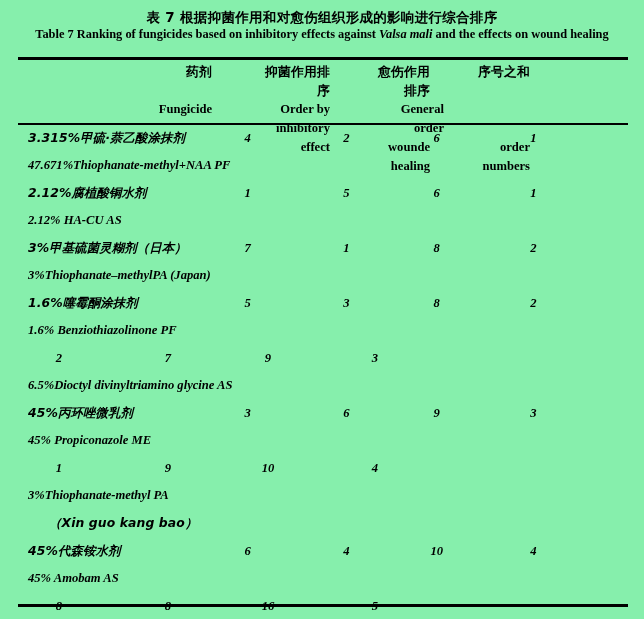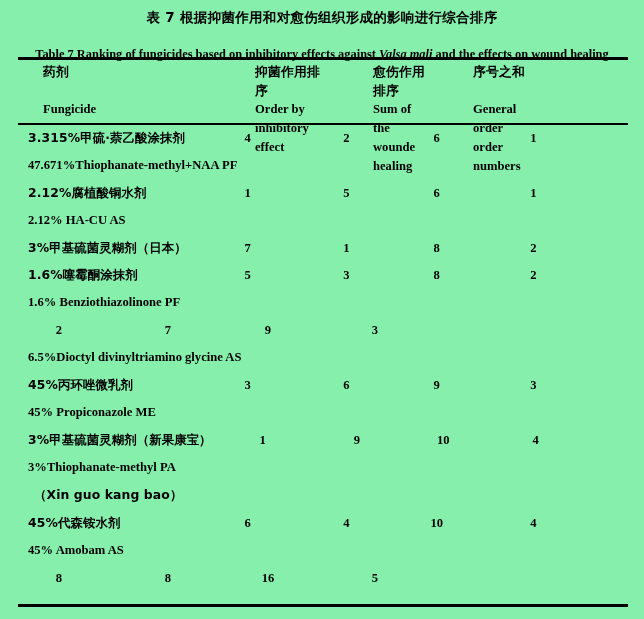--- a/index.html
+++ b/index.html
@@ -31,21 +31,21 @@
     text-align: center;
     font-family: "DejaVu Sans", "Liberation Sans", sans-serif;
     font-size: 13.5px;
     font-weight: bold;
     letter-spacing: 0.3px;
     line-height: 18px;
   }
   .title-en {
     position: absolute;
     left: 0;
-    top: 46px;
+    top: 26px;
     width: 644px;
     text-align: center;
     font-family: "Liberation Serif", "DejaVu Serif", serif;
     font-size: 12.4px;
     font-weight: bold;
     line-height: 17px;
     white-space: nowrap;
   }
   .title-en .sp { font-style: italic; }
 
@@ -70,21 +70,21 @@
   .tbody { top: 128px; }
 
   .hrow {
     display: flex;
     width: 644px;
     line-height: 19px;
   }
   .hcell {
     font-size: 12.6px;
     font-weight: bold;
-    text-align: left;
+    text-align: right;
     box-sizing: border-box;
     padding-left: 43px;
   }
   .hcell.cn {
     font-family: "DejaVu Sans", "Liberation Sans", sans-serif;
     font-size: 12.8px;
     letter-spacing: 0.2px;
   }
   .c-name  { width: 212px; }
   .c-inhib { width: 118px; }
@@ -95,23 +95,24 @@
   
   .pair {
     position: relative;
     width: 644px;
   }
   .line {
     display: flex;
     width: 585px;
     height: 27px;
     align-items: flex-start;
+    font-style: italic;
   }
   .line.second { height: 28px; }
-  .line.third  { height: 28px; }
+  .line.third  { height: 28px; padding-left: 15px; }
 
   .cell-name {
     width: 212px;
     padding-left: 28px;
     box-sizing: border-box;
     font-size: 12.6px;
     font-weight: bold;
     white-space: nowrap;
     line-height: 20px;
   }
@@ -154,21 +155,20 @@
   <div class="thead">
     <div class="hrow">
       <div class="hcell cn c-name">药剂</div>
       <div class="hcell cn c-inhib">抑菌作用排序</div>
       <div class="hcell cn c-heal">愈伤作用排序</div>
       <div class="hcell cn c-sum">序号之和</div>
     </div>
     <div class="hrow">
       <div class="hcell c-name">Fungicide</div>
       <div class="hcell c-inhib">Order by inhibitory</div>
-      <div class="hcell c-sum">Sum of the</div>
       <div class="hcell c-gen">General order</div>
     </div>
     <div class="hrow">
       <div class="hcell c-name"></div>
       <div class="hcell c-inhib">effect</div>
       <div class="hcell c-heal">wounde healing</div>
       <div class="hcell c-sum">order numbers</div>
       <div class="hcell c-gen"></div>
     </div>
   </div>
@@ -199,20 +199,23 @@
         </div>
       </div>
       <div class="pair">
         <div class="line">
           <div class="cell-name cjk">3%甲基硫菌灵糊剂（日本）</div>
           <div class="cell-num n-inhib">7</div>
           <div class="cell-num n-heal">1</div>
           <div class="cell-num n-sum">8</div>
           <div class="cell-num n-gen">2</div>
         </div>
+        <div class="line second">
+          <div class="cell-name">3%Thiophanate–methylPA (Japan)</div>
+        </div>
       </div>
       <div class="pair">
         <div class="line">
           <div class="cell-name cjk">1.6%噻霉酮涂抹剂</div>
           <div class="cell-num n-inhib">5</div>
           <div class="cell-num n-heal">3</div>
           <div class="cell-num n-sum">8</div>
           <div class="cell-num n-gen">2</div>
         </div>
         <div class="line second">
@@ -237,21 +240,20 @@
           <div class="cell-num n-heal">6</div>
           <div class="cell-num n-sum">9</div>
           <div class="cell-num n-gen">3</div>
         </div>
         <div class="line second">
           <div class="cell-name">45% Propiconazole ME</div>
         </div>
       </div>
       <div class="pair">
         <div class="line">
-          <div class="cell-name cjk">3%甲基硫菌灵糊剂（新果康宝）</div>
           <div class="cell-num n-inhib">1</div>
           <div class="cell-num n-heal">9</div>
           <div class="cell-num n-sum">10</div>
           <div class="cell-num n-gen">4</div>
         </div>
         <div class="line second">
           <div class="cell-name">3%Thiophanate-methyl PA</div>
         </div>
         <div class="line third">
           <div class="cell-name cjk indent">（Xin guo kang bao）</div>

